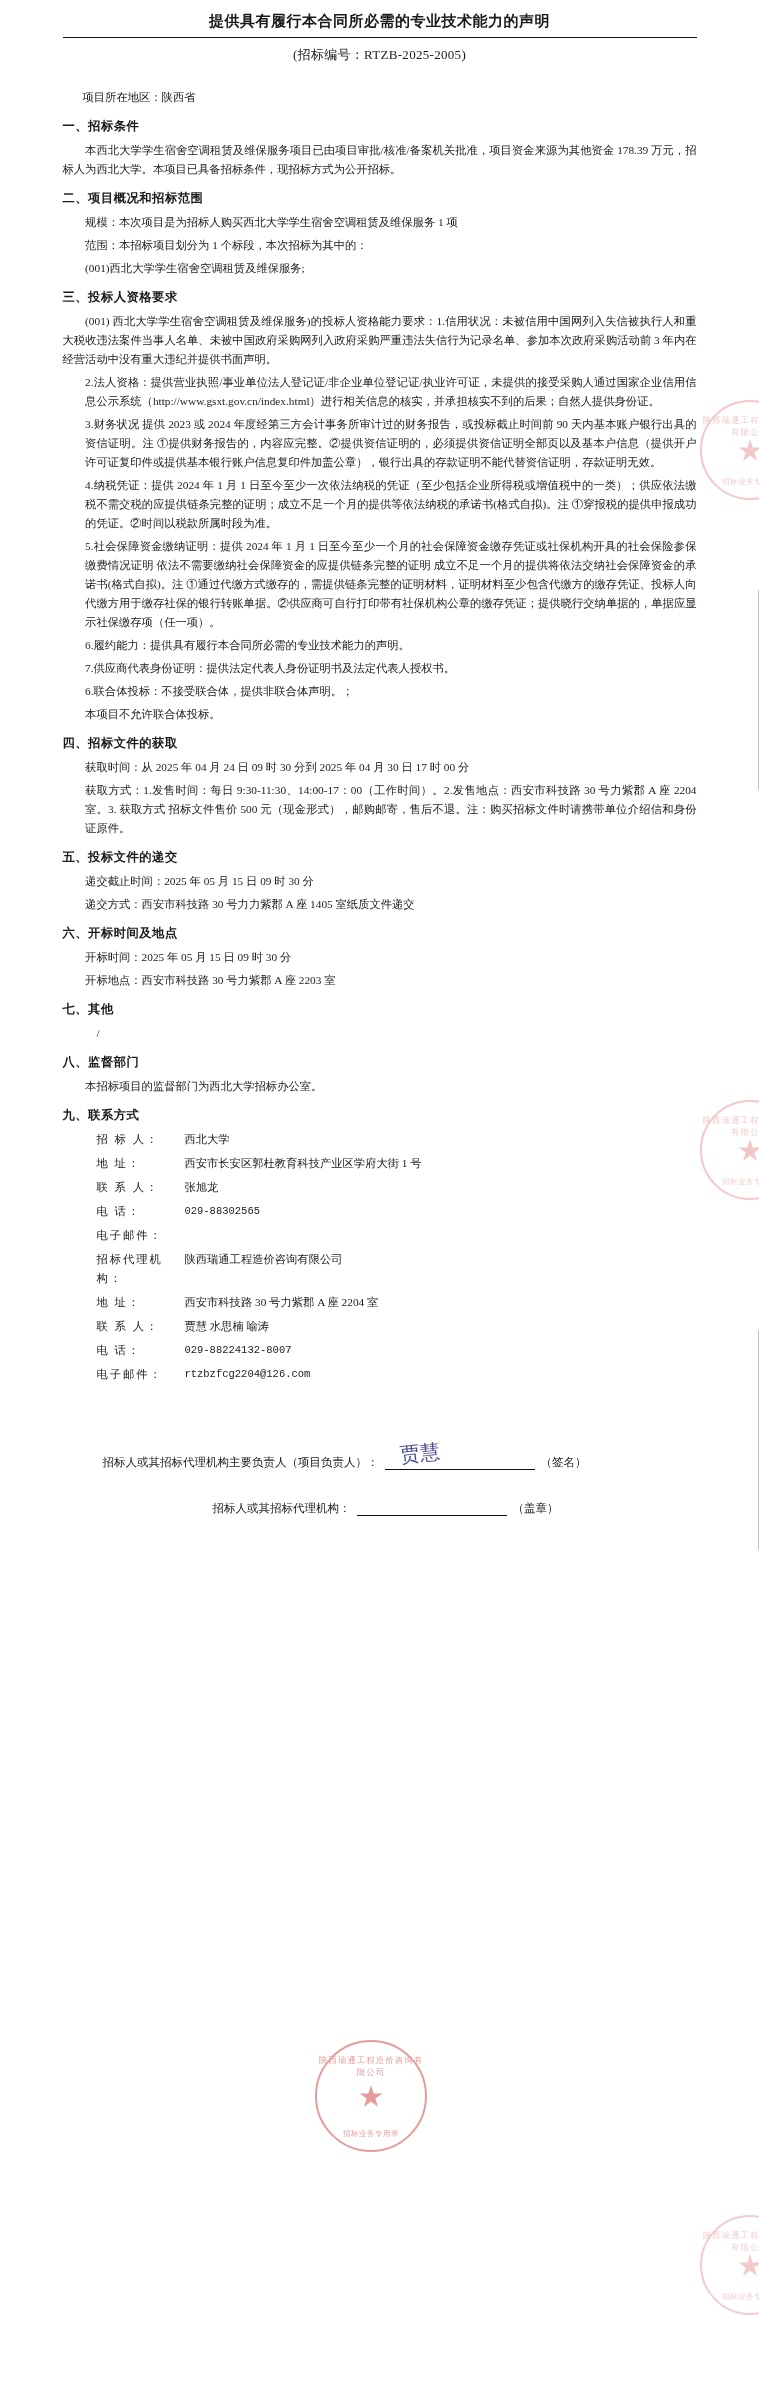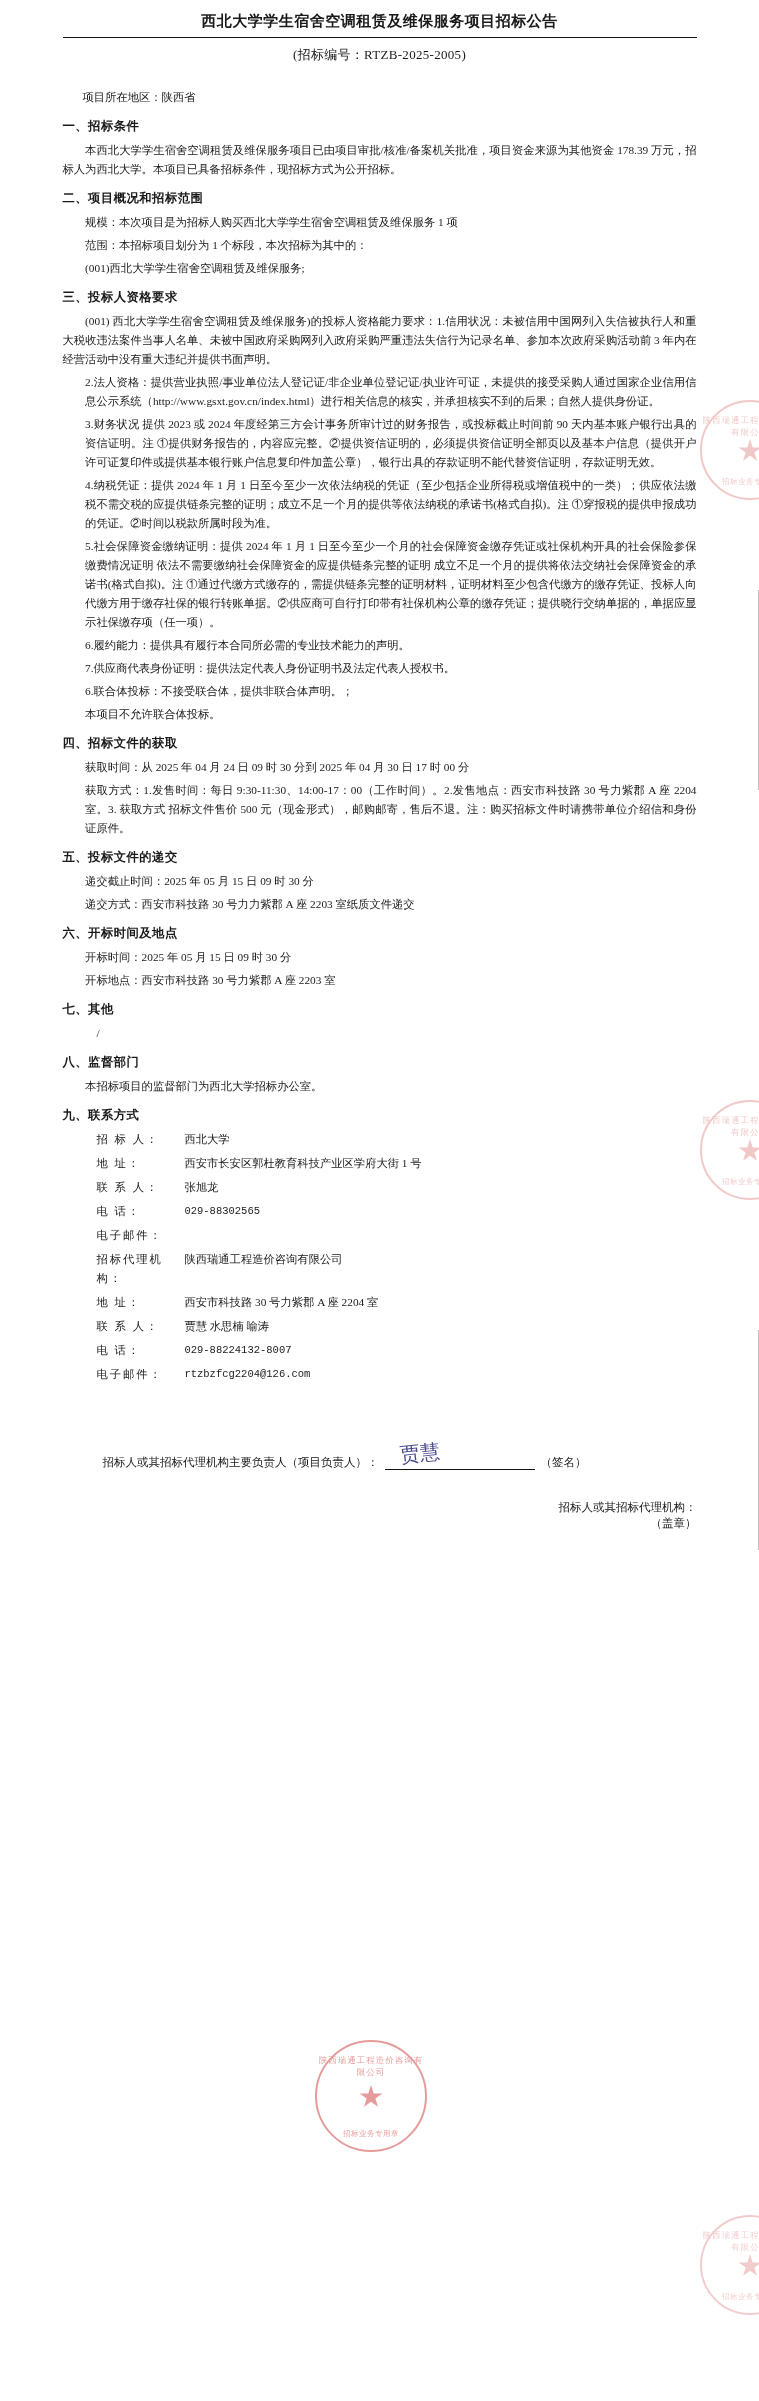--- a/index.html
+++ b/index.html
@@ -133,21 +133,20 @@
     margin: 0 6px;
     max-width: 150px;
     position: relative;
   }
   .sign-suffix {
     white-space: nowrap;
   }
   .sign-row.second {
     justify-content: flex-start;
     padding-left: 150px;
-    flex-direction: column;
   }
   .handwriting {
     position: absolute;
     left: 15px;
     bottom: 2px;
     font-family: "DejaVu Serif", serif;
     font-size: 20px;
     color: #2a2a7a;
     transform: rotate(-6deg);
     opacity: 0.85;
@@ -206,21 +205,21 @@
   }
   .edge-1 { left: 758px; top: 590px; height: 200px; }
   .edge-2 { left: 758px; top: 1330px; height: 220px; }
 </style>
 </head>
 <body>
 
 <div class="page">
 
   <div class="doc-header">
-    <div class="doc-title">西北大学学生宿舍空调租赁及维保服务项目招标公告</div>
+    <div class="doc-title">提供具有履行本合同所必需的专业技术能力的声明</div>
     <div class="title-rule"></div>
     <div class="doc-subtitle">(招标编号：RTZB-2025-2005)</div>
   </div>
 
   <div class="doc-body">
 
     <div class="kv-line">
       <span>项目所在地区：</span><span>陕西省</span>
     </div>
 
@@ -252,21 +251,21 @@
     <div class="sec-title">
       <span>四、</span><span>招标文件的获取</span>
     </div>
     <div class="sub">获取时间：从 2025 年 04 月 24 日 09 时 30 分到 2025 年 04 月 30 日 17 时 00 分</div>
     <div class="sub">获取方式：1.发售时间：每日 9:30-11:30、14:00-17：00（工作时间）。2.发售地点：西安市科技路 30 号力紫郡 A 座 2204 室。3. 获取方式 招标文件售价 500 元（现金形式），邮购邮寄，售后不退。注：购买招标文件时请携带单位介绍信和身份证原件。</div>
 
     <div class="sec-title">
       <span>五、</span><span>投标文件的递交</span>
     </div>
     <div class="sub">递交截止时间：2025 年 05 月 15 日 09 时 30 分</div>
-    <div class="sub">递交方式：西安市科技路 30 号力力紫郡 A 座 2203 室纸质文件递交</div>
+    <div class="sub">递交方式：西安市科技路 30 号力力紫郡 A 座 1405 室纸质文件递交</div>
 
     <div class="sec-title">
       <span>六、</span><span>开标时间及地点</span>
     </div>
     <div class="sub">开标时间：2025 年 05 月 15 日 09 时 30 分</div>
     <div class="sub">开标地点：西安市科技路 30 号力紫郡 A 座 2203 室</div>
 
     <div class="sec-title">
       <span>七、</span><span>其他</span>
     </div>

